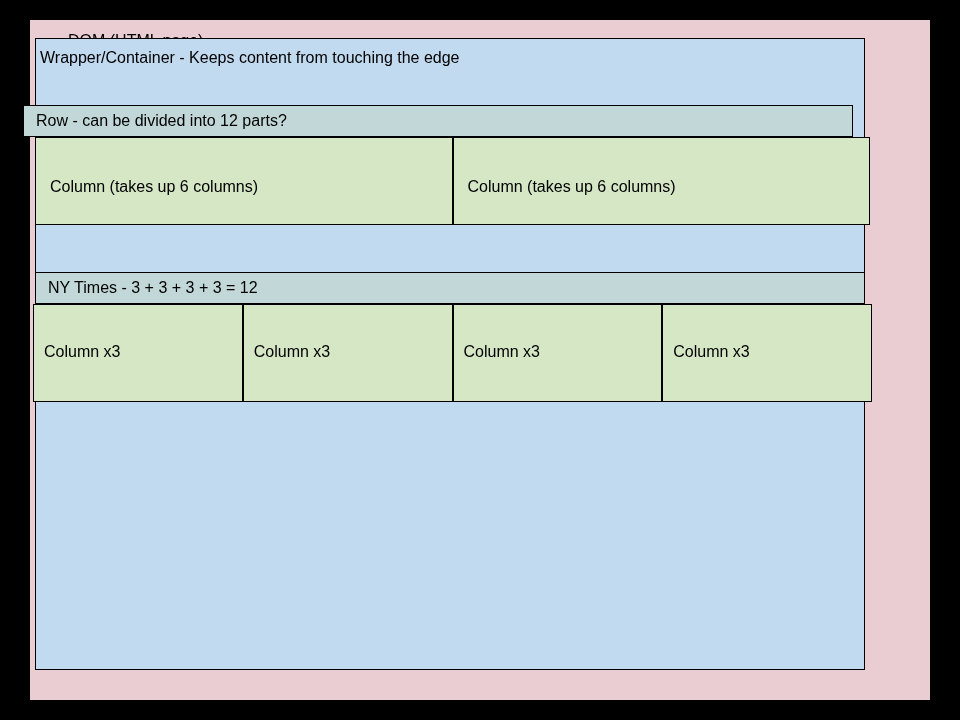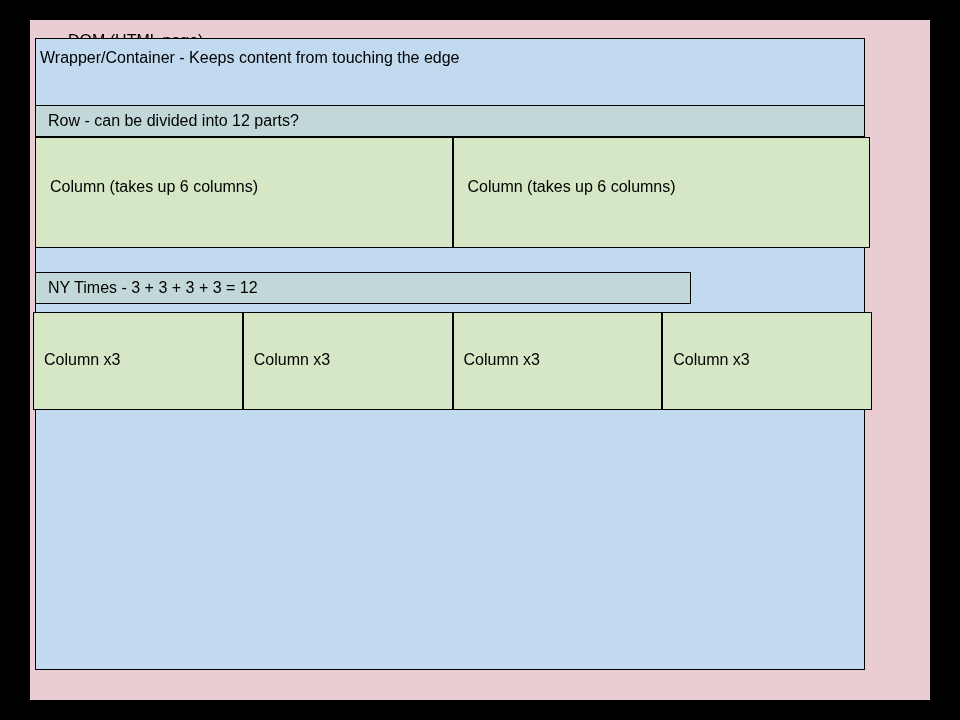--- a/index.html
+++ b/index.html
@@ -35,54 +35,54 @@
       width: 830px;
       background: #c2daf0;
       border: 1px solid #000000;
       height: 632px;
     }
     .wrapper-label {
       padding: 10px 4px;
     }
     .row-header {
       position: absolute;
-      left: 35px;
+      left: 23px;
       top: 105px;
       width: 830px;
       background: #c2d8d8;
       border: 1px solid #000000;
       padding: 6px 12px;
     }
     .row-body-6 {
       position: absolute;
       left: 35px;
       top: 137px;
       width: 835px;
-      height: 111px;
+      height: 88px;
       display: flex;
     }
     .col-6 {
       flex: 1;
       background: #d6e7c5;
       border: 1px solid #000000;
       padding: 40px 14px;
     }
     .row2-header {
       position: absolute;
       left: 35px;
       top: 272px;
-      width: 656px;
+      width: 830px;
       background: #c2d8d8;
       border: 1px solid #000000;
       padding: 6px 12px;
     }
     .row-body-3 {
       position: absolute;
       left: 33px;
-      top: 312px;
+      top: 304px;
       width: 839px;
       height: 98px;
       display: flex;
     }
     .col-3 {
       flex: 1;
       background: #d6e7c5;
       border: 1px solid #000000;
       padding: 38px 10px;
     }

